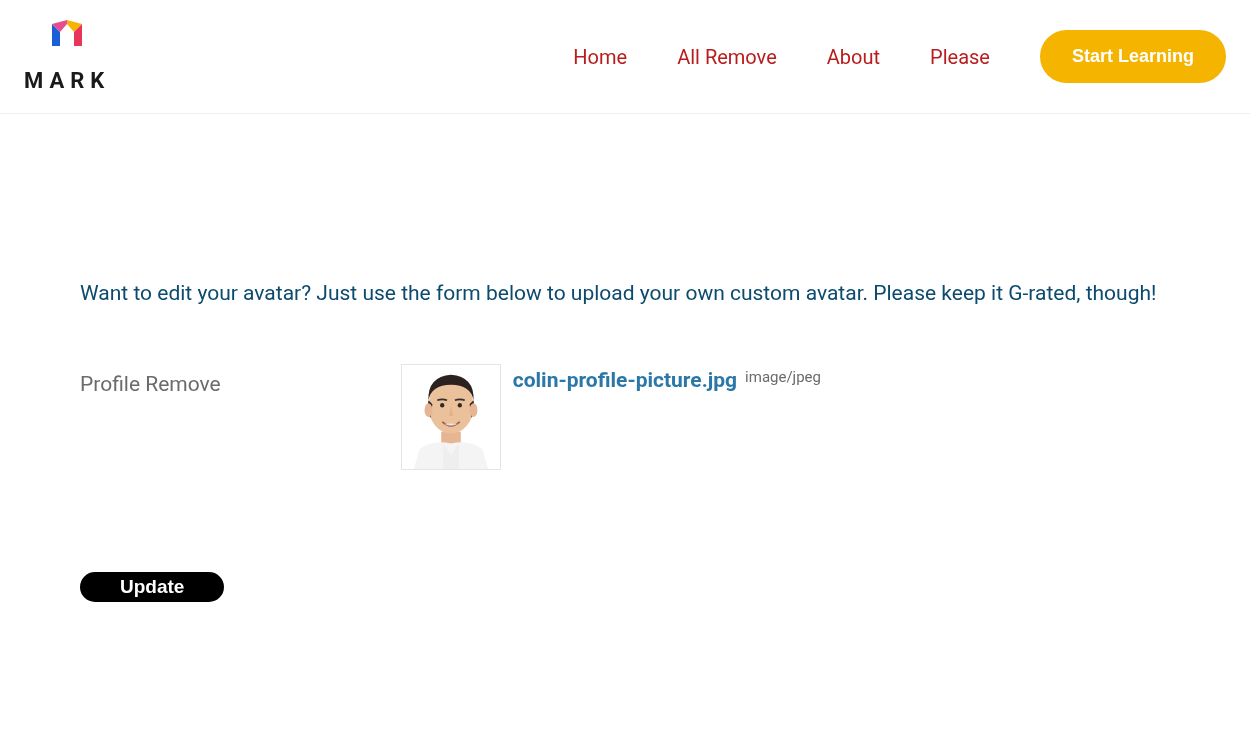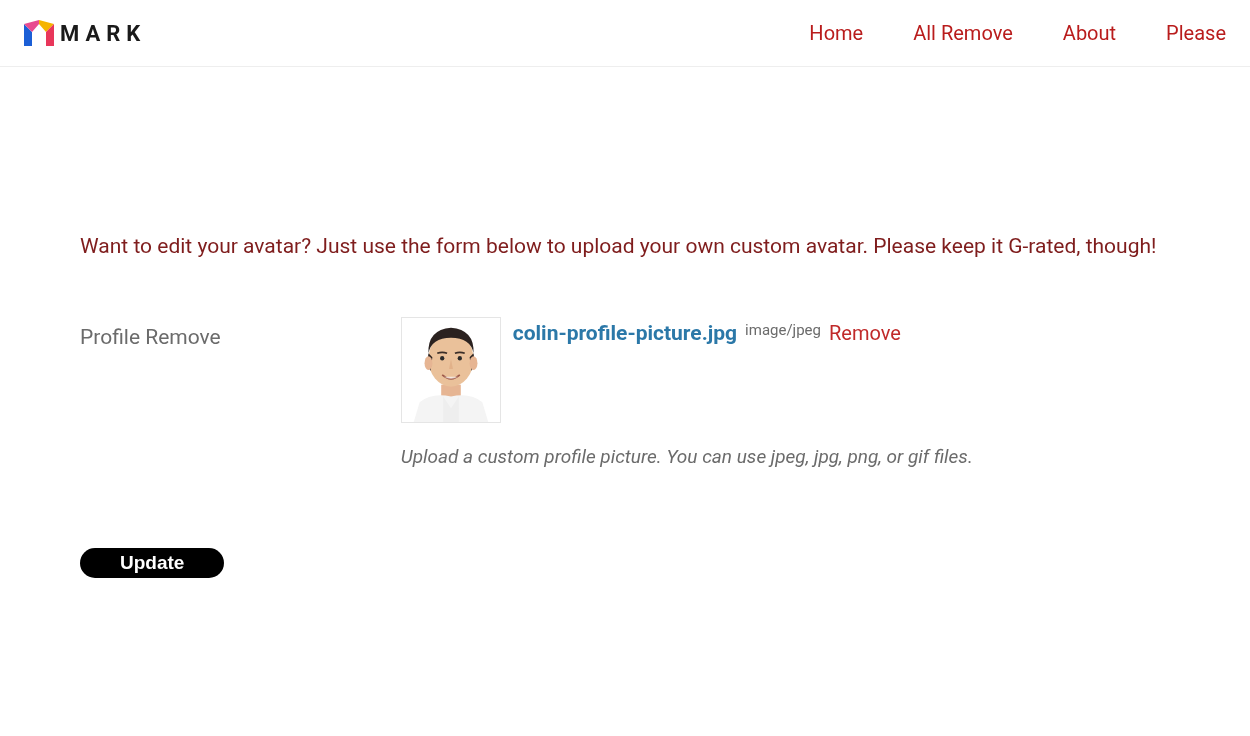--- a/index.html
+++ b/index.html
@@ -16,21 +16,22 @@
     .header {
       display: flex;
       align-items: center;
       justify-content: space-between;
       padding: 20px 24px;
       border-bottom: 1px solid #eee;
     }
     .logo {
       display: flex;
       align-items: center;
-      gap: 6px;
+      gap: 22px;
+      flex-direction: column;
     }
     .logo-icon {
       width: 30px;
       height: 26px;
       display: inline-block;
       position: relative;
     }
     .logo-icon svg {
       width: 100%;
       height: 100%;
@@ -67,21 +68,21 @@
       max-width: 1250px;
     }
     .page-title {
       font-size: 34px;
       font-weight: 700;
       color: #2d2d2d;
       margin-bottom: 60px;
     }
     .description {
       font-size: 21px;
-      color: #7f1d1d;
+      color: #0c4a6e;
       line-height: 1.9;
       margin-bottom: 50px;
       max-width: 1100px;
     }
     .form-row {
       display: flex;
       align-items: flex-start;
       gap: 180px;
       margin-bottom: 80px;
     }
@@ -164,20 +165,21 @@
         <polygon points="22,12 22,26 30,26 30,4" fill="#e8365a"></polygon>
       </svg>
     </span>
     <span class="logo-text">MARK</span>
   </div>
   <nav class="nav">
     <a class="nav-link">Home</a>
     <a class="nav-link">All Remove</a>
     <a class="nav-link">About</a>
     <a class="nav-link">Please</a>
+    <button class="cta-button">Start Learning</button>
   </nav>
 </header>
 
 <main class="main">
   <p class="description">Want to edit your avatar? Just use the form below to upload your own custom avatar. Please keep it G-rated, though!</p>
 
   <div class="form-row">
     <div class="form-label">Profile Remove</div>
     <div class="upload-area">
       <div class="upload-preview">
@@ -207,21 +209,19 @@
 
             <path d="M 50 42 L 48 52 L 52 52 Z" fill="#dca67e" opacity="0.6"></path>
 
             <path d="M 41 58 Q 50 66 59 58" stroke="#9e5a4a" stroke-width="1.6" fill="none"></path>
             <path d="M 43 60 Q 50 64 57 60" fill="#fff" opacity="0.7"></path>
           </svg>
         </div>
         <div class="file-info">
           <span class="file-name">colin-profile-picture.jpg</span>
           <span class="file-type">image/jpeg</span>
-          <span class="remove-link">Remove</span>
         </div>
       </div>
-      <div class="upload-hint">Upload a custom profile picture. You can use jpeg, jpg, png, or gif files.</div>
     </div>
   </div>
 
   <button class="update-button">Update</button>
 </main>
 
 </body></html>

